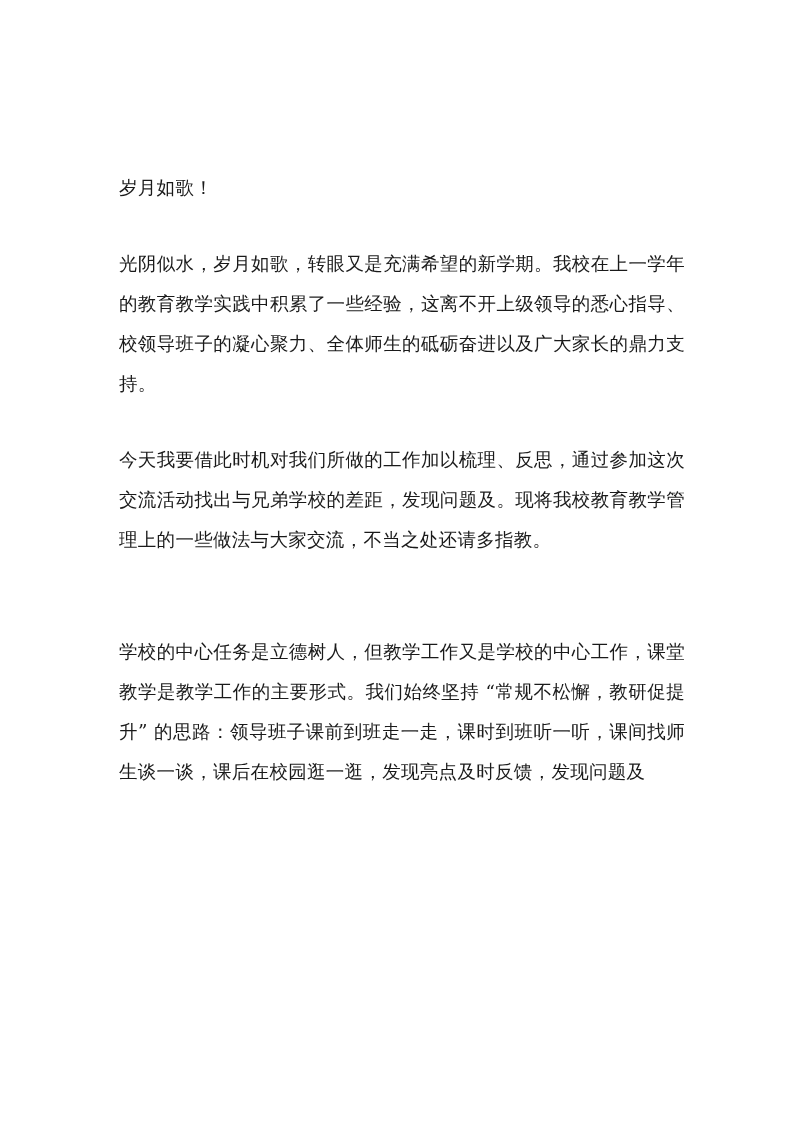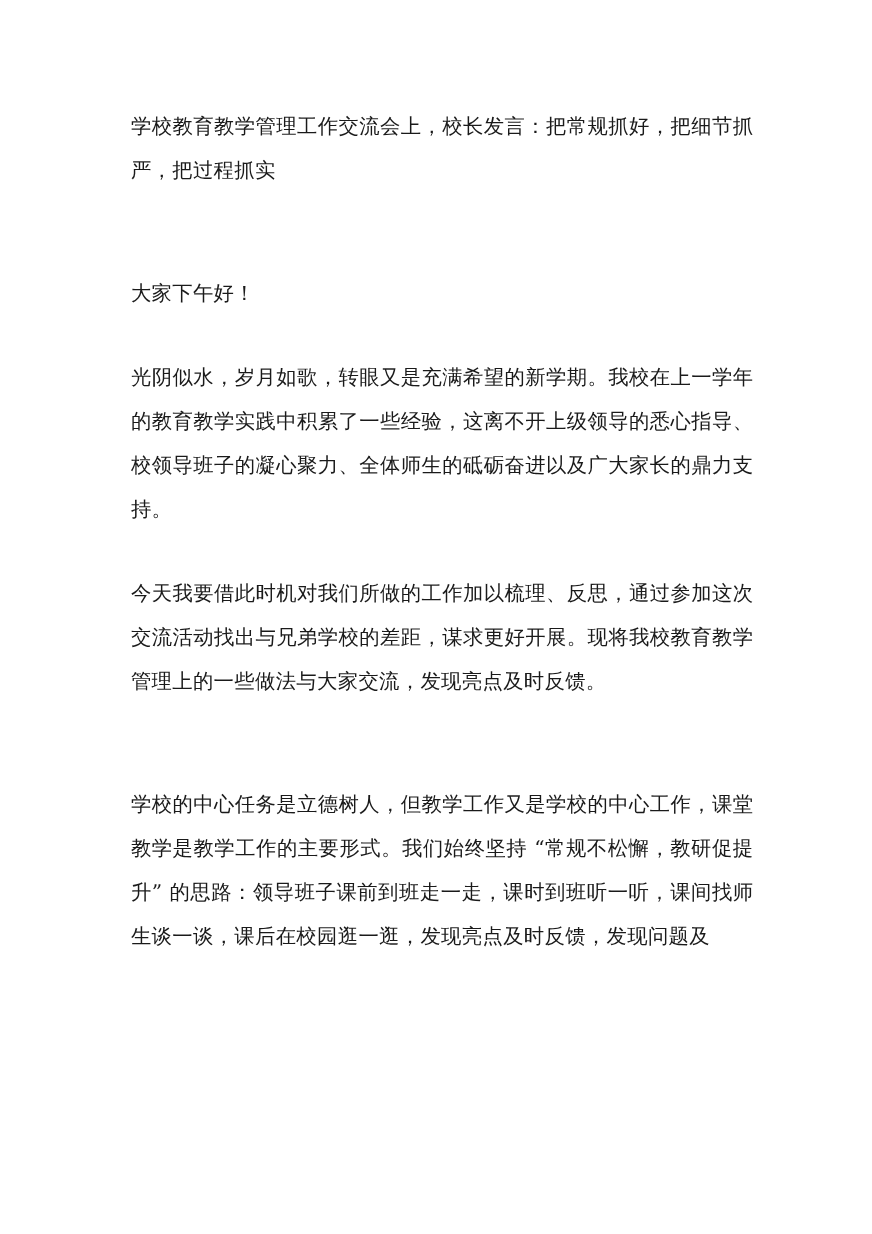--- a/index.html
+++ b/index.html
@@ -28,24 +28,23 @@
     letter-spacing: 0.3px;
     text-align: justify;
     text-justify: inter-ideograph;
   }
   .gap { height: 36px; }
 </style>
 </head>
 <body>
 
 <div class="page">
-  <p class="para">学校教育教学管理工作交流会上，校长发言：把常规抓好，把细节抓严，把过程抓实</p>
   <div class="gap"></div>
   <div class="gap"></div>
-  <p class="para">大家下午好！</p>
+  <p class="para">岁月如歌！</p>
   <div class="gap"></div>
   <p class="para">光阴似水，岁月如歌，转眼又是充满希望的新学期。我校在上一学年的教育教学实践中积累了一些经验，这离不开上级领导的悉心指导、校领导班子的凝心聚力、全体师生的砥砺奋进以及广大家长的鼎力支持。</p>
   <div class="gap"></div>
-  <p class="para">今天我要借此时机对我们所做的工作加以梳理、反思，通过参加这次交流活动找出与兄弟学校的差距，谋求更好开展。现将我校教育教学管理上的一些做法与大家交流，发现亮点及时反馈。</p>
+  <p class="para">今天我要借此时机对我们所做的工作加以梳理、反思，通过参加这次交流活动找出与兄弟学校的差距，发现问题及。现将我校教育教学管理上的一些做法与大家交流，不当之处还请多指教。</p>
   <div class="gap"></div>
   <div class="gap"></div>
   <p class="para">学校的中心任务是立德树人，但教学工作又是学校的中心工作，课堂教学是教学工作的主要形式。我们始终坚持 “常规不松懈，教研促提升” 的思路：领导班子课前到班走一走，课时到班听一听，课间找师生谈一谈，课后在校园逛一逛，发现亮点及时反馈，发现问题及</p>
 </div>
 
 </body></html>

